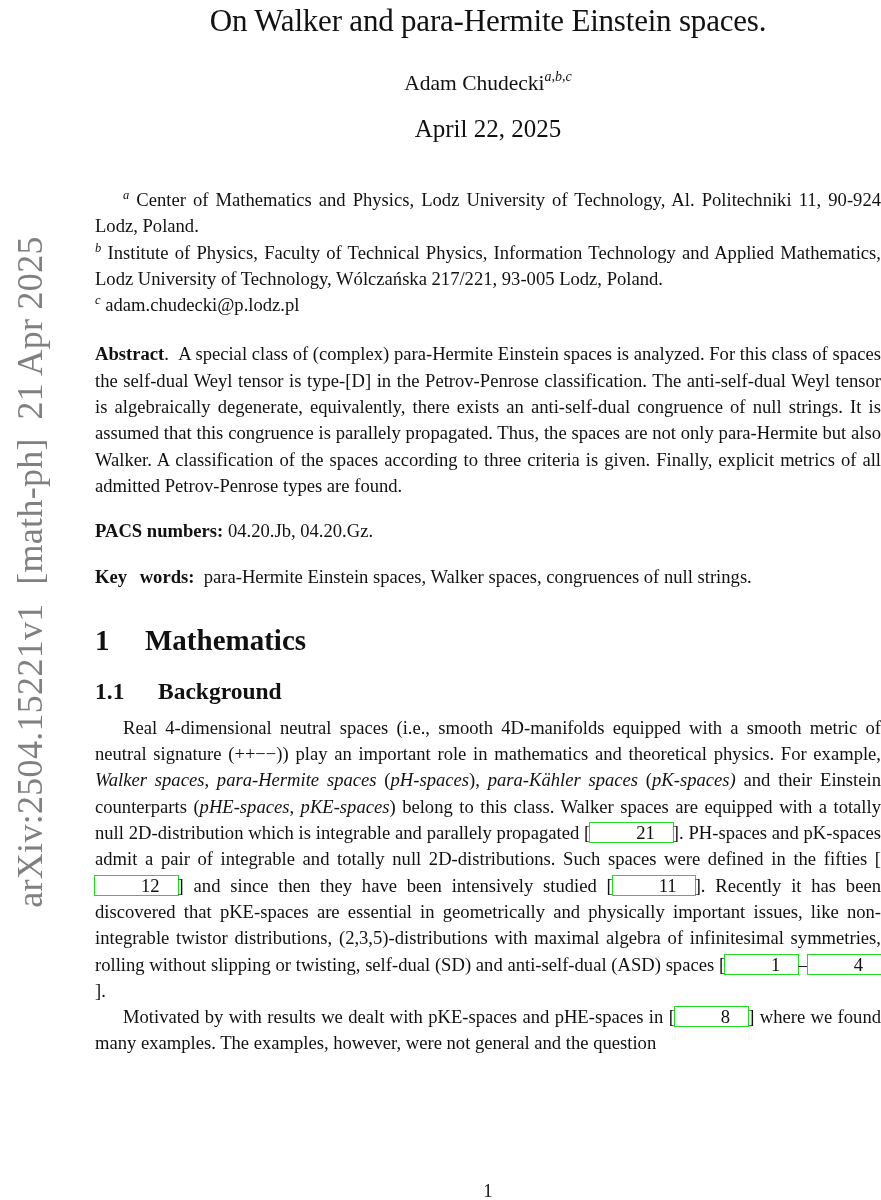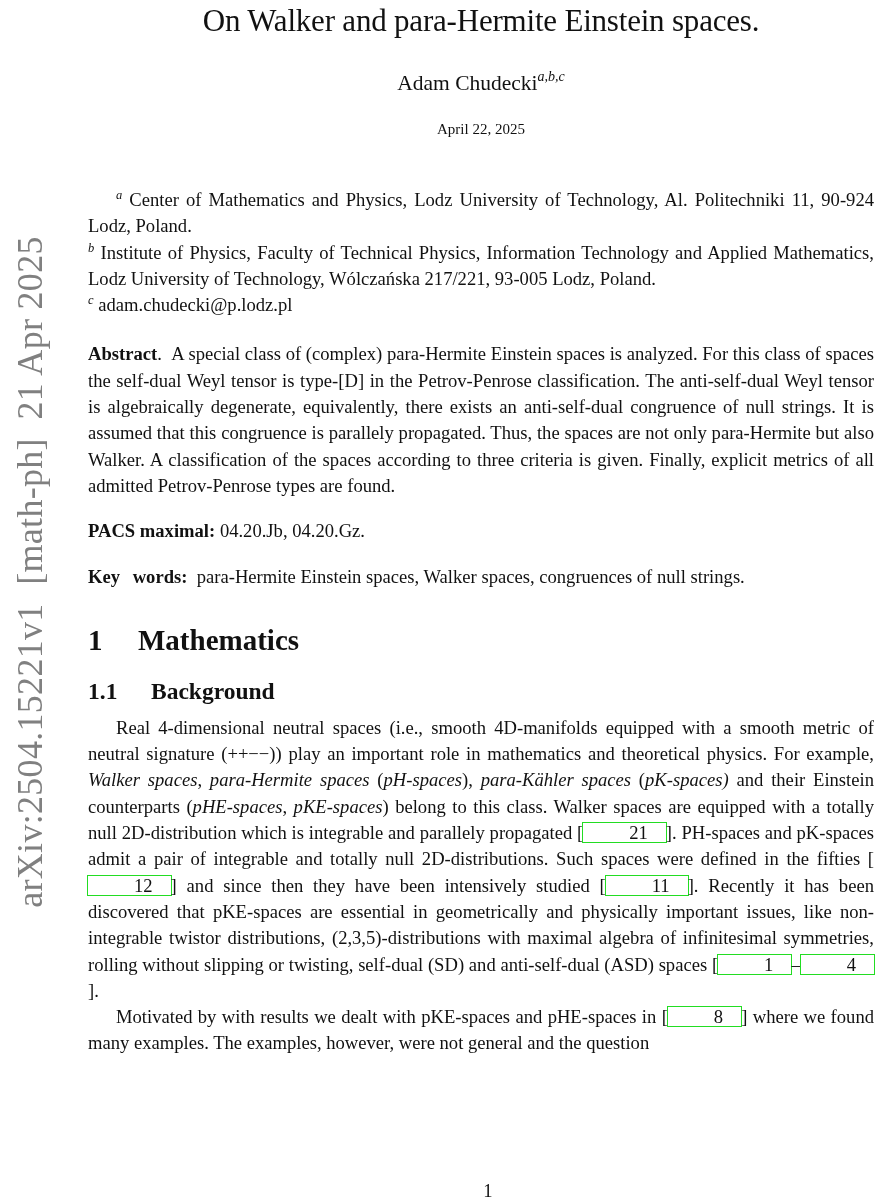--- a/index.html
+++ b/index.html
@@ -37,21 +37,21 @@
     top: 572px;
     transform: translate(-50%, -50%) rotate(-90deg);
     white-space: pre;
     font-family: "Liberation Serif", "DejaVu Serif", serif;
     font-size: 36px;
     color: #808080;
     letter-spacing: 0.3px;
   }
   .content {
     position: absolute;
-    left: 88px;
+    left: 95px;
     top: 0;
     width: 786px;
     font-family: "Liberation Serif", "DejaVu Serif", serif;
     font-size: 18.6px;
     line-height: 26.3px;
     color: #111111;
   }
   .title {
     text-align: center;
     font-size: 31px;
@@ -68,21 +68,21 @@
     margin-top: 30px;
   }
   .author sup {
     font-style: italic;
     font-size: 14px;
     vertical-align: 9px;
     line-height: 0;
   }
   .date {
     text-align: center;
-    font-size: 15px;
+    font-size: 25px;
     line-height: 26px;
     margin-top: 20px;
   }
   .affiliations {
     margin-top: 45px;
     text-align: justify;
   }
   .affiliations p {
     margin: 0;
   }
@@ -181,21 +181,21 @@
       <p class="aff-a"><sup>a</sup> <span>Center of Mathematics and Physics, Lodz University of Technology, Al. Politechniki 11, 90-924 Lodz, Poland.</span></p>
       <p><sup>b</sup> <span>Institute of Physics, Faculty of Technical Physics, Information Technology and Applied Mathematics, Lodz University of Technology, Wólczańska 217/221, 93-005 Lodz, Poland.</span></p>
       <p><sup>c</sup> <span>adam.chudecki@p.lodz.pl</span></p>
     </div>
 
     <div class="abstract">
       <b>Abstract</b>.&nbsp;&nbsp;<span>A special class of (complex) para-Hermite Einstein spaces is analyzed. For this class of spaces the self-dual Weyl tensor is type-[D] in the Petrov-Penrose classification. The anti-self-dual Weyl tensor is algebraically degenerate, equivalently, there exists an anti-self-dual congruence of null strings. It is assumed that this congruence is parallely propagated. Thus, the spaces are not only para-Hermite but also Walker. A classification of the spaces according to three criteria is given. Finally, explicit metrics of all admitted Petrov-Penrose types are found.</span>
     </div>
 
     <div class="pacs">
-      <b>PACS maximal:</b> <span>04.20.Jb, 04.20.Gz.</span>
+      <b>PACS numbers:</b> <span>04.20.Jb, 04.20.Gz.</span>
     </div>
 
     <div class="keywords">
       <b>Key words:</b>&nbsp;&nbsp;<span>para-Hermite Einstein spaces, Walker spaces, congruences of null strings.</span>
     </div>
 
     <h1 class="section">
       <span class="num">1</span><span>Mathematics</span>
     </h1>
 

